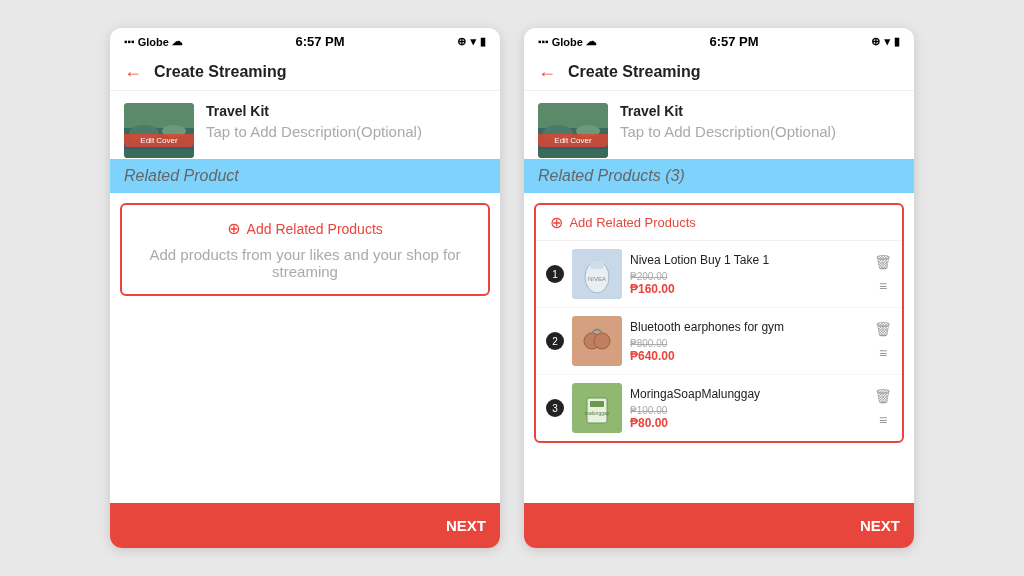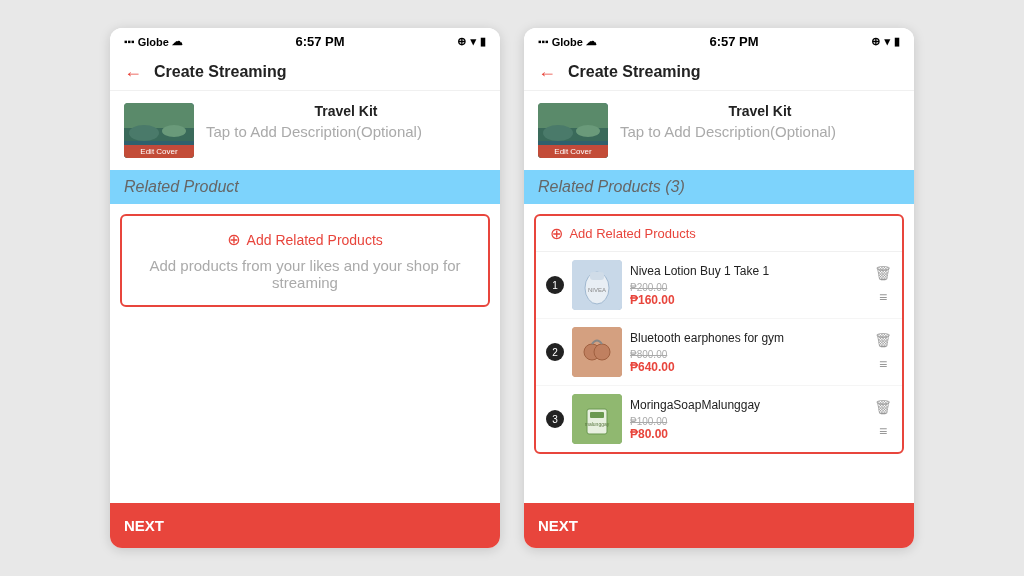--- a/index.html
+++ b/index.html
@@ -64,21 +64,21 @@
     .cover-section {
       display: flex;
       align-items: flex-start;
       padding: 12px 14px;
       background: #fff;
       gap: 12px;
     }
     .cover-image-wrapper {
       position: relative;
       width: 70px;
-      height: 55px;
+      height: 44px;
       flex-shrink: 0;
     }
     .cover-image {
       width: 70px;
       height: 55px;
       background: linear-gradient(135deg, #5a8a6a 0%, #3a6a8a 50%, #2a5a7a 100%);
       border-radius: 4px;
       overflow: hidden;
       position: relative;
     }
@@ -93,21 +93,20 @@
       text-align: center;
       padding: 2px 0;
       border-radius: 0 0 4px 4px;
     }
     .cover-info { flex: 1; }
     .cover-title {
       font-size: 14px;
       font-weight: 600;
       color: #222;
       margin-bottom: 4px;
-      text-align: center;
     }
     .cover-desc {
       font-size: 15px;
       color: #aaa;
     }
     
     .section-header {
       background: #7dd3fc;
       padding: 8px 14px;
       font-size: 16px;
@@ -144,21 +143,21 @@
     }
     .helper-text {
       font-size: 15px;
       color: #aaa;
       text-align: center;
     }
     
     .next-btn {
       background: #e8453c;
       color: #fff;
-      text-align: left;
+      text-align: right;
       padding: 14px;
       font-size: 15px;
       font-weight: 600;
       cursor: pointer;
       margin-top: auto;
     }
     
     .products-box {
       border: 2.5px solid #e8453c;
       border-radius: 6px;

